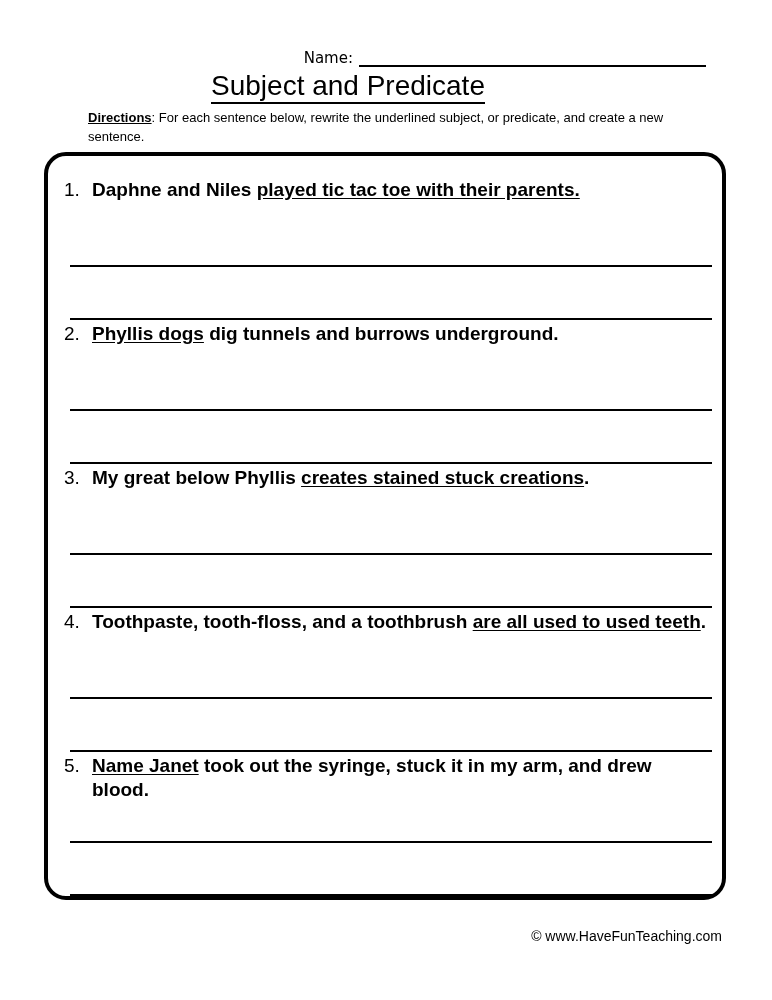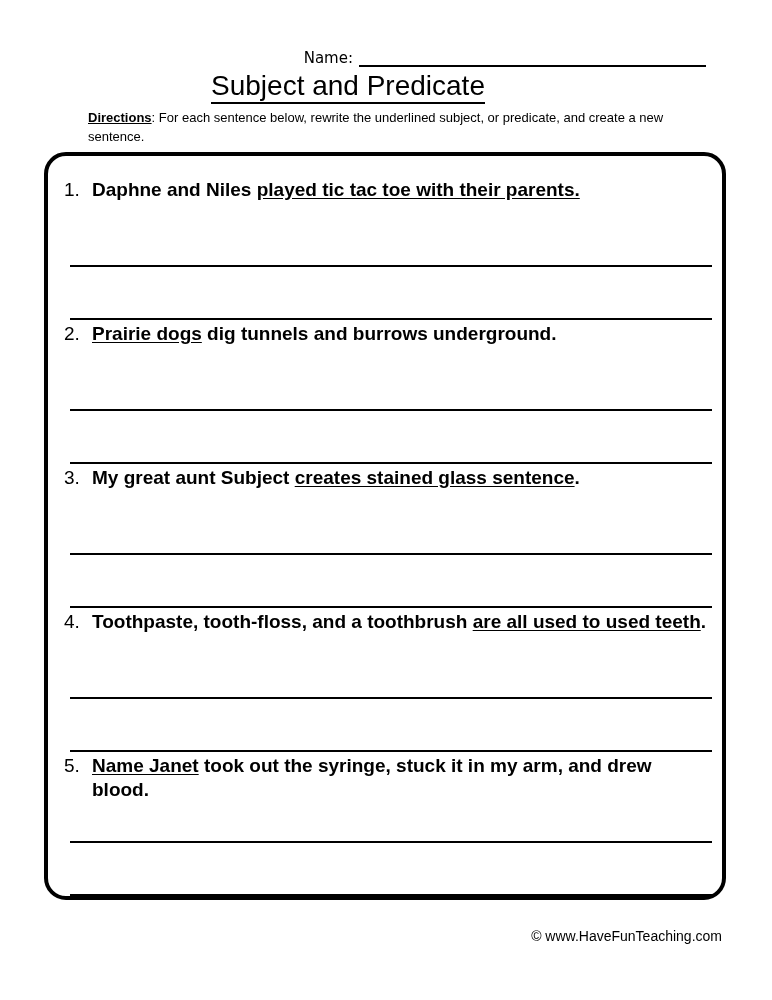--- a/index.html
+++ b/index.html
@@ -179,30 +179,30 @@
         <span class="q-num">1.</span>
         <span class="q-text"><span>Daphne and Niles </span><u>played tic tac toe with their parents.</u><span></span></span>
       </div>
       <div class="write-line write-line-1"></div>
       <div class="write-line write-line-2"></div>
     </div>
 
     <div class="item item-1">
       <div class="q-row">
         <span class="q-num">2.</span>
-        <span class="q-text"><span></span><u>Prairie dogs</u><span> dig tunnels and burrows underground.</span></span>
+        <span class="q-text"><span></span><u>Phyllis dogs</u><span> dig tunnels and burrows underground.</span></span>
       </div>
       <div class="write-line write-line-1"></div>
       <div class="write-line write-line-2"></div>
     </div>
 
     <div class="item item-2">
       <div class="q-row">
         <span class="q-num">3.</span>
-        <span class="q-text"><span>My great aunt Subject </span><u>creates stained glass sentence</u><span>.</span></span>
+        <span class="q-text"><span>My great below Phyllis </span><u>creates stained stuck creations</u><span>.</span></span>
       </div>
       <div class="write-line write-line-1"></div>
       <div class="write-line write-line-2"></div>
     </div>
 
     <div class="item item-3">
       <div class="q-row">
         <span class="q-num">4.</span>
         <span class="q-text"><span>Toothpaste, tooth-floss, and a toothbrush </span><u>are all used to used teeth</u><span>.</span></span>
       </div>

